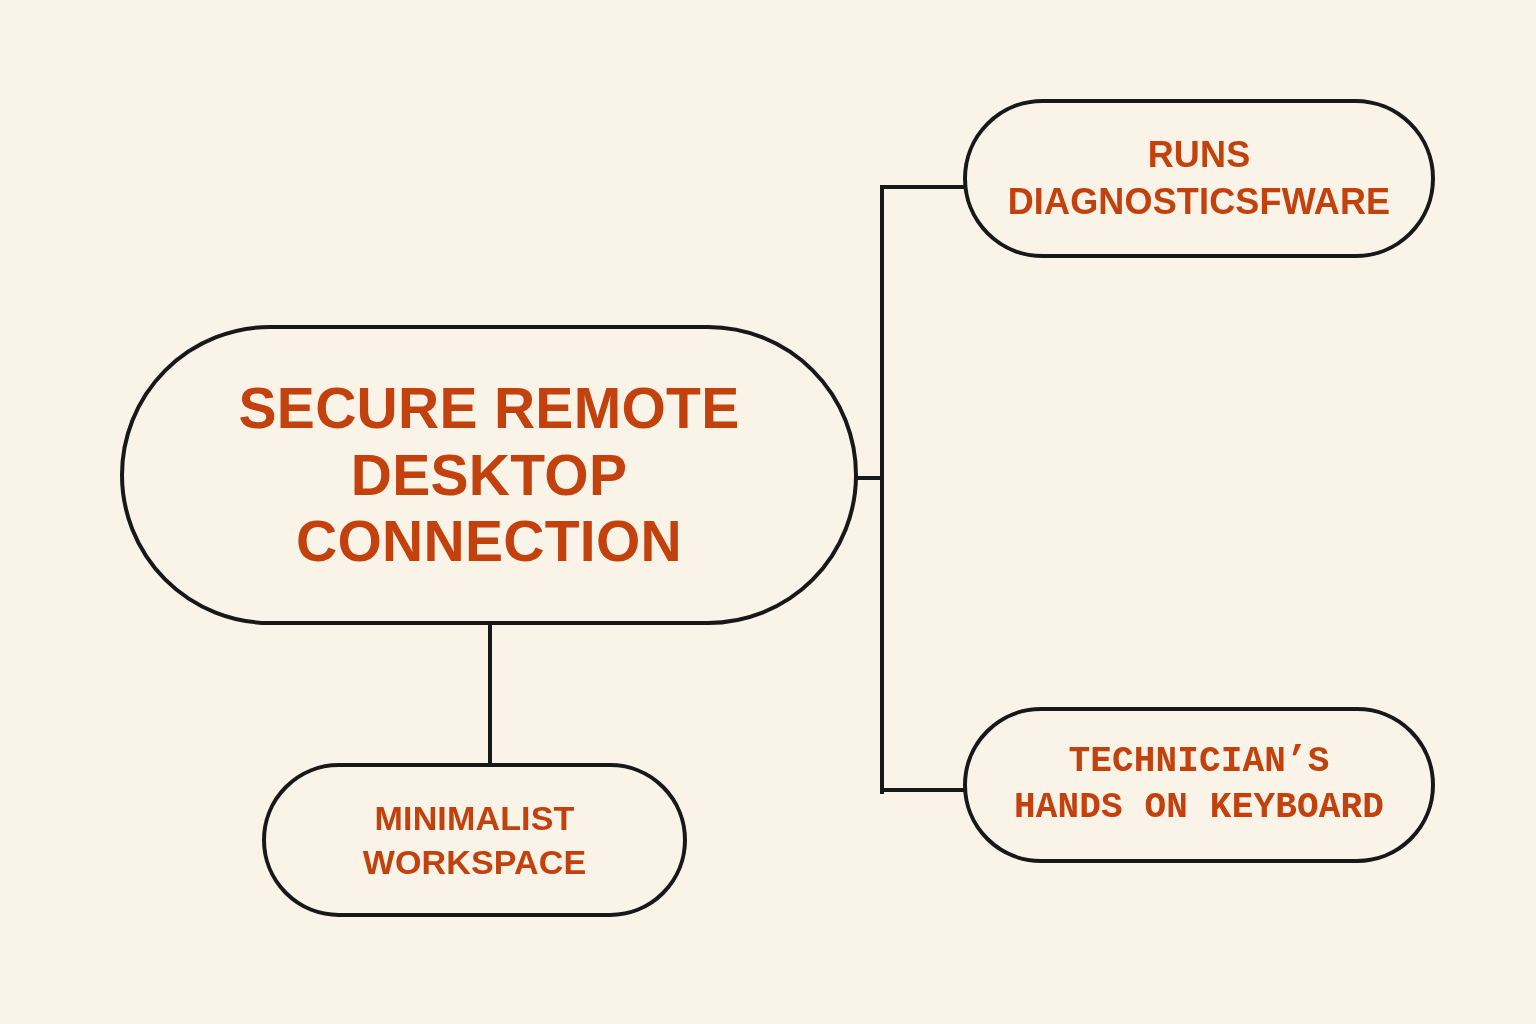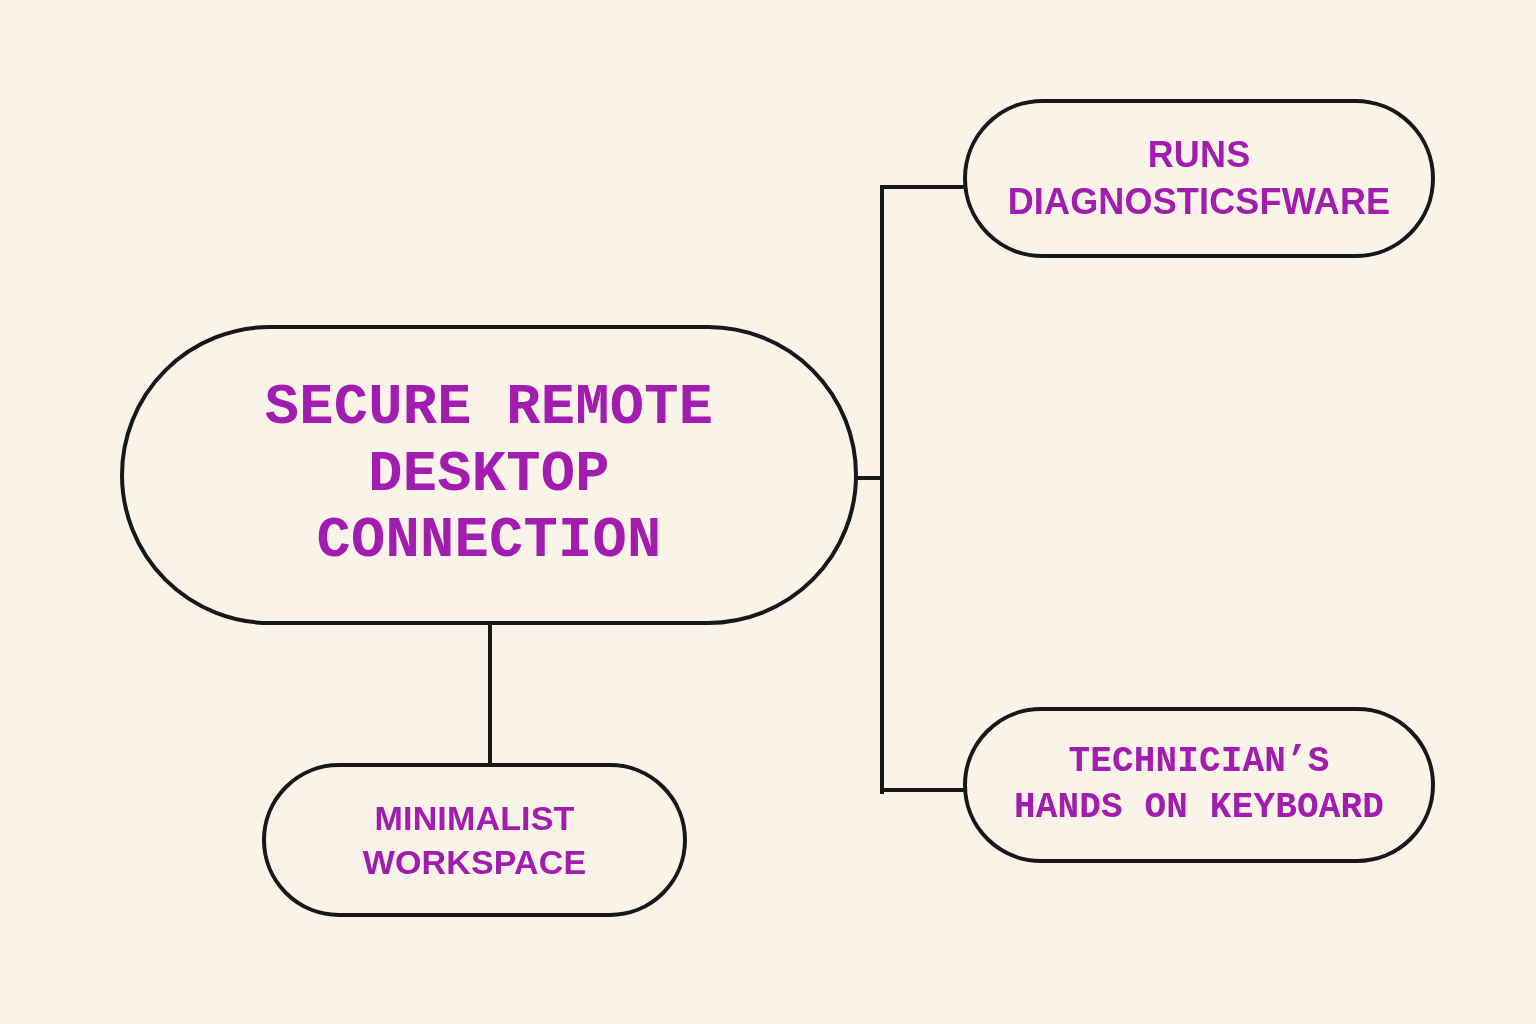--- a/index.html
+++ b/index.html
@@ -26,42 +26,41 @@
   
   .node {
     position: absolute;
     box-sizing: border-box;
     border: 4px solid #16181a;
     background: #faf3e7;
     display: flex;
     align-items: center;
     justify-content: center;
     text-align: center;
-    color: #a21caf;
+    color: #c2410c;
     font-weight: 700;
     letter-spacing: 0.01em;
     text-transform: uppercase;
   }
   .node .label {
     display: block;
     width: 100%;
     padding: 0 26px;
     box-sizing: border-box;
     white-space: pre-line;
   }
 
   
   #node-main {
     left: 120px;
     top: 325px;
     width: 738px;
     height: 300px;
     border-radius: 150px;
     border-width: 4px;
-    font-family: Liberation Mono, monospace;
   }
   #node-main .label {
     font-size: 57px;
     line-height: 1.17;
     letter-spacing: 0.005em;
   }
 
   
   #node-diagnostics {
     left: 963px;

